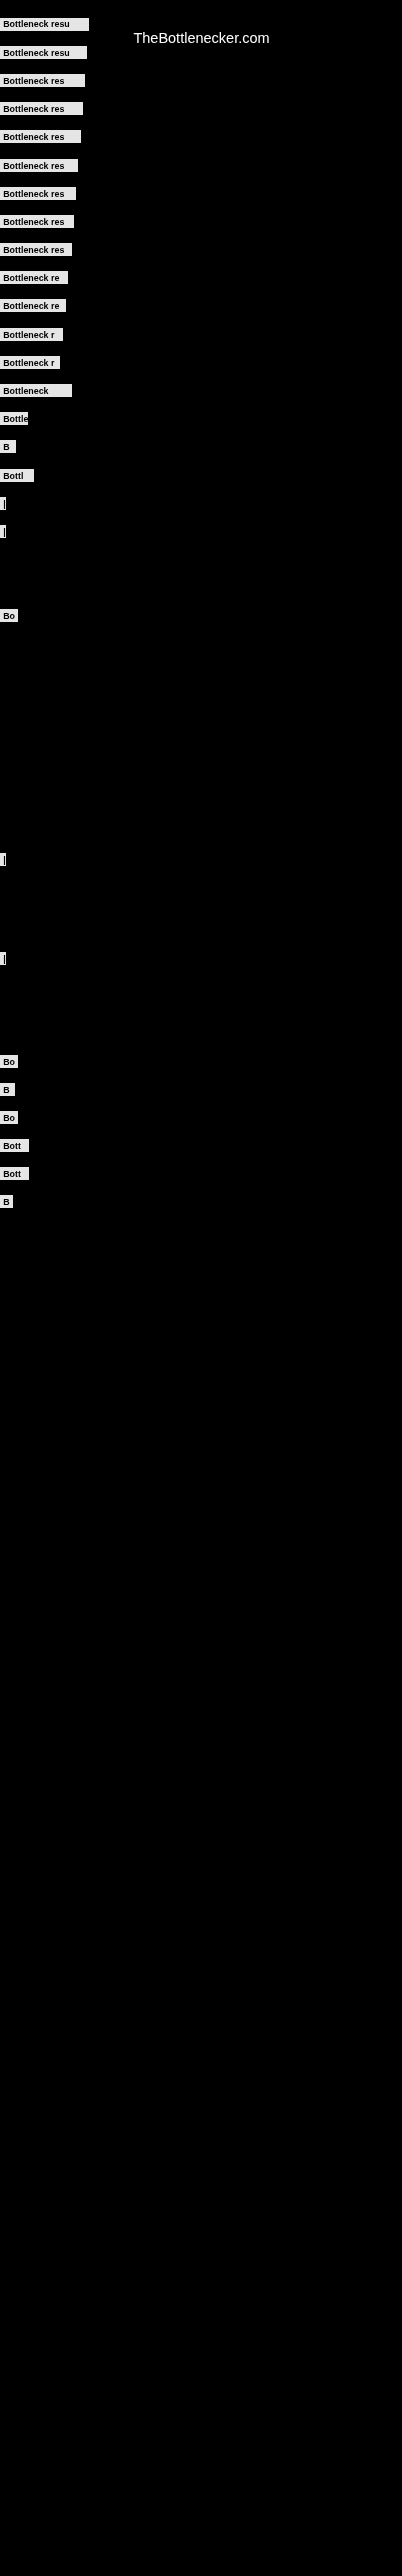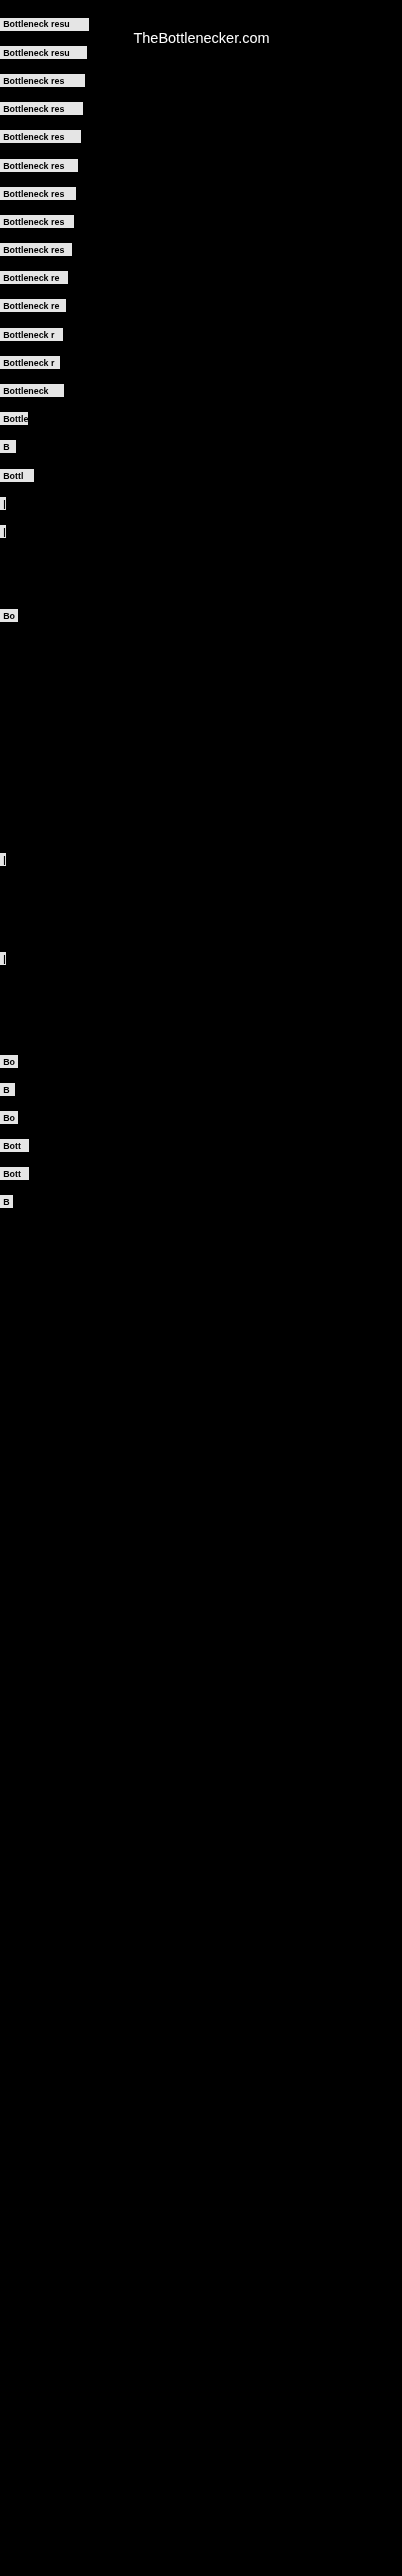--- a/index.html
+++ b/index.html
@@ -48,21 +48,21 @@
 <div class="bottleneck-item" style="top: 102px; width: 83px;">Bottleneck res</div>
 <div class="bottleneck-item" style="top: 130px; width: 81px;">Bottleneck res</div>
 <div class="bottleneck-item" style="top: 159px; width: 78px;">Bottleneck res</div>
 <div class="bottleneck-item" style="top: 187px; width: 76px;">Bottleneck res</div>
 <div class="bottleneck-item" style="top: 215px; width: 74px;">Bottleneck res</div>
 <div class="bottleneck-item" style="top: 243px; width: 72px;">Bottleneck res</div>
 <div class="bottleneck-item" style="top: 271px; width: 68px;">Bottleneck re</div>
 <div class="bottleneck-item" style="top: 299px; width: 66px;">Bottleneck re</div>
 <div class="bottleneck-item" style="top: 328px; width: 63px;">Bottleneck r</div>
 <div class="bottleneck-item" style="top: 356px; width: 60px;">Bottleneck r</div>
-<div class="bottleneck-item" style="top: 384px; width: 64px;">Bottleneck</div>
+<div class="bottleneck-item" style="top: 384px; width: 72px;">Bottleneck</div>
 <div class="bottleneck-item" style="top: 412px; width: 28px;">Bottlen</div>
 <div class="bottleneck-item" style="top: 440px; width: 16px;">B</div>
 <div class="bottleneck-item" style="top: 469px; width: 34px;">Bottl</div>
 <div class="bottleneck-item" style="top: 497px; width: 6.4px;">|</div>
 <div class="bottleneck-item" style="top: 525px; width: 6.4px;">|</div>
 <div class="bottleneck-item" style="top: 609px; width: 17.7px;">Bo</div>
 <div class="bottleneck-item" style="top: 853px; width: 6.4px;">|</div>
 <div class="bottleneck-item" style="top: 952px; width: 6.4px;">|</div>
 <div class="bottleneck-item" style="top: 1055px; width: 17.7px;">Bo</div>
 <div class="bottleneck-item" style="top: 1083px; width: 14.5px;">B</div>

